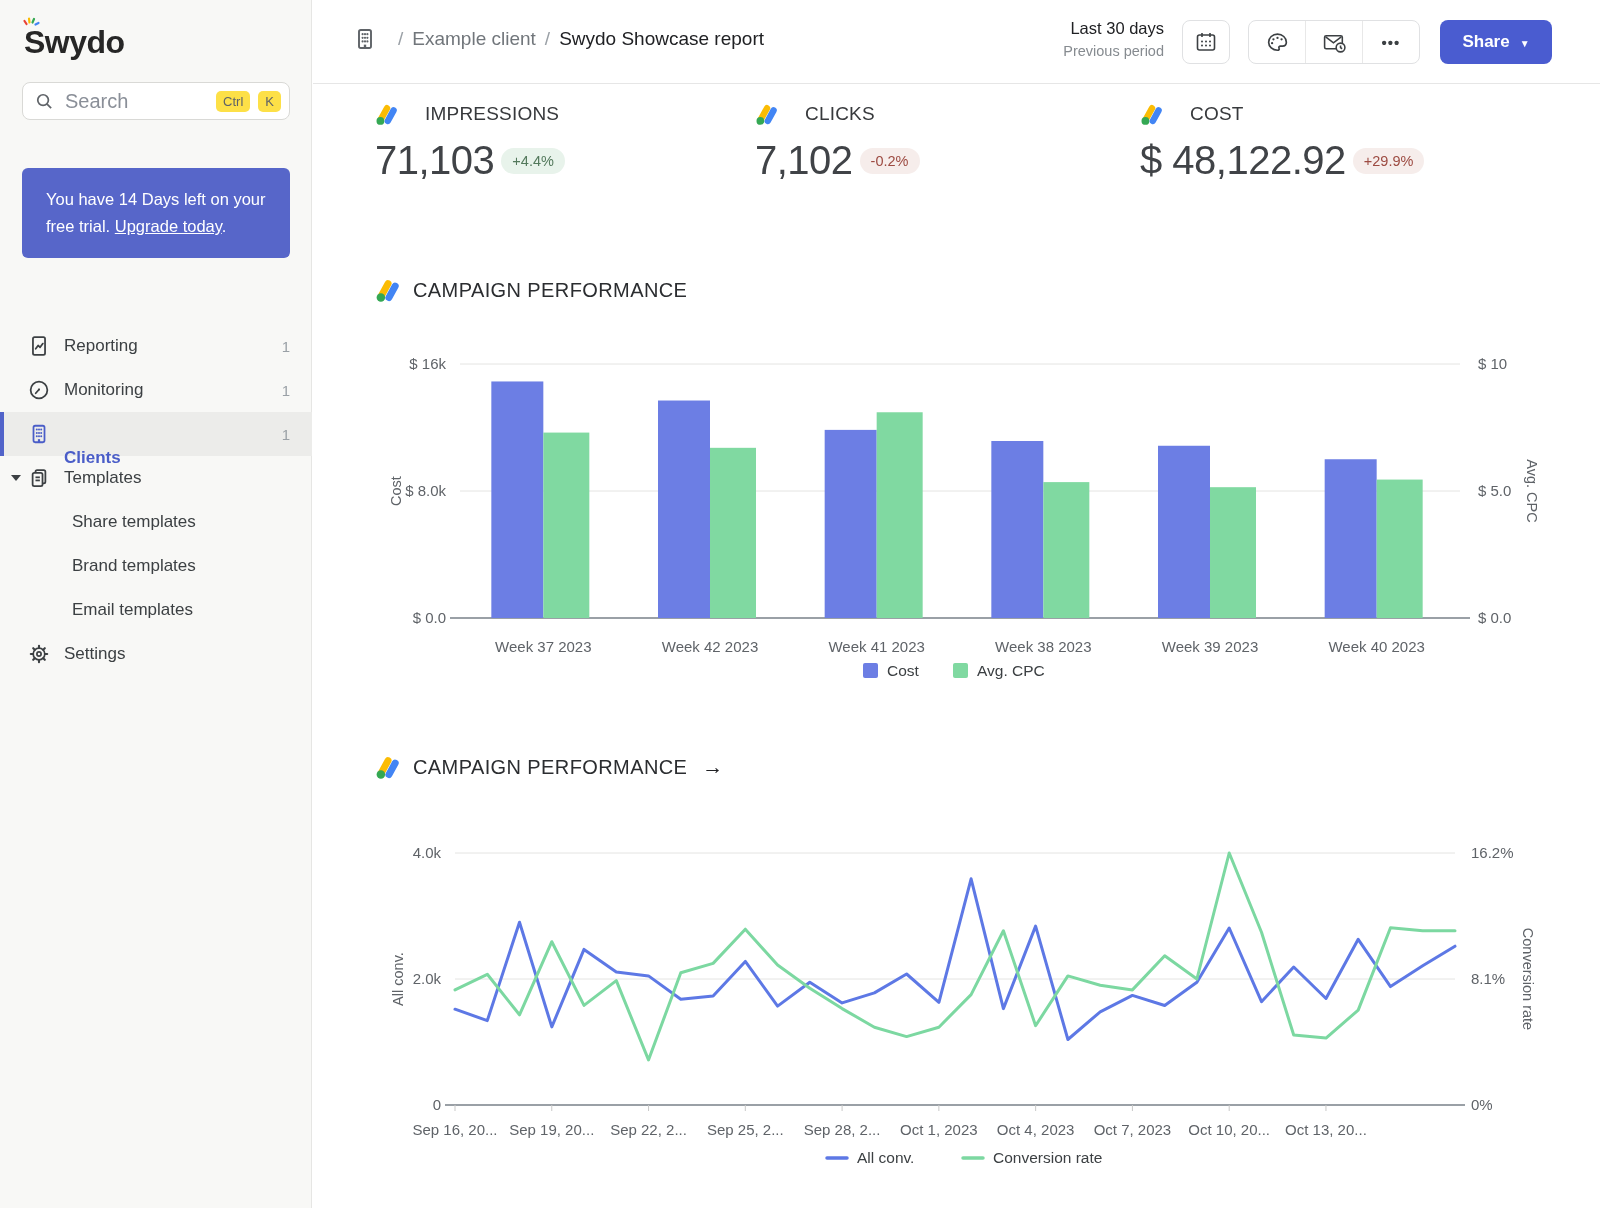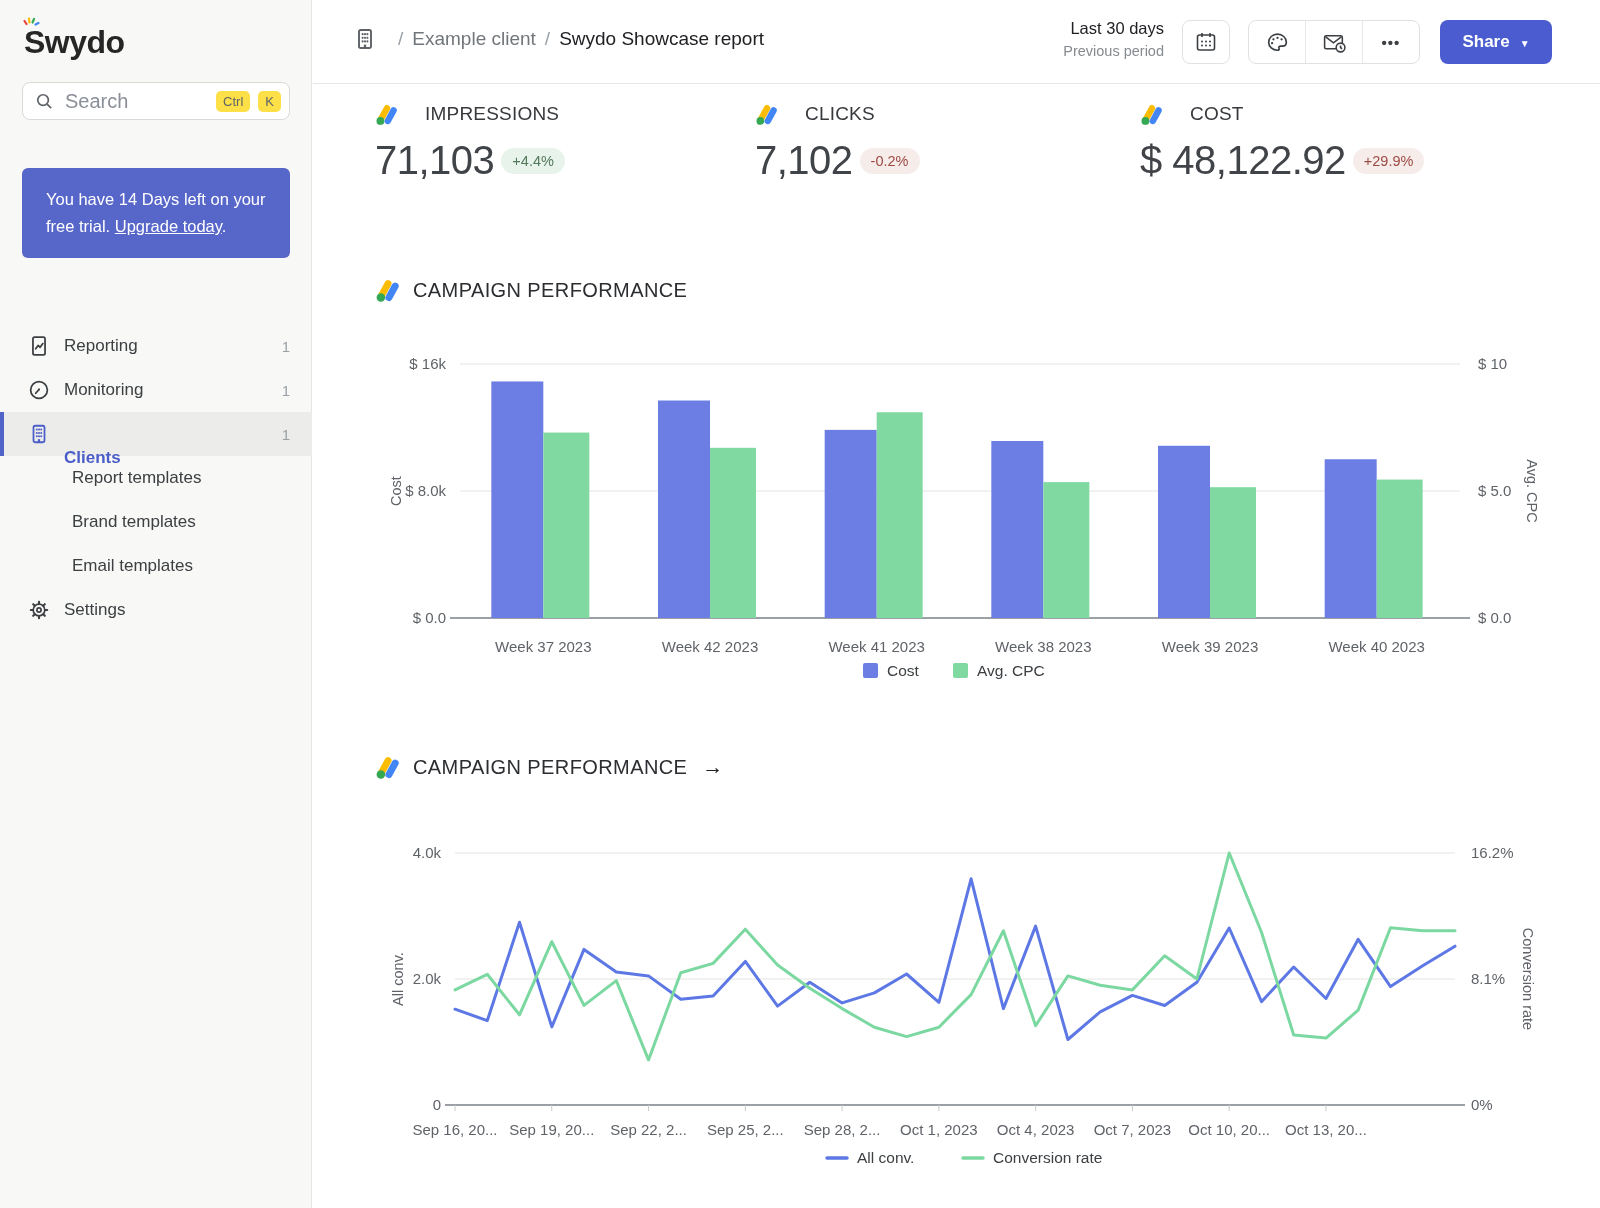--- a/index.html
+++ b/index.html
@@ -147,22 +147,33 @@
       <span class="cnt">1</span>
     </div>
     <div class="nav-item active">
       <div class="active-bar"></div>
       <svg class="ico" viewBox="0 0 20 20">
           <use href="#building"></use>
         </svg>
       <span class="lbl">Clients</span>
       <span class="cnt">1</span>
     </div>
+    <div class="nav-item">
+      <div class="tri"></div>
+      <svg class="ico" viewBox="0 0 20 20" fill="none" stroke="currentColor" stroke-width="1.6">
+        <rect x="6.8" y="2.8" width="9" height="12" rx="1.5"></rect>
+        <rect x="4.2" y="5.4" width="9" height="12" rx="1.5" fill="#f8f8f6"></rect>
+        <line x1="6.8" y1="9.4" x2="10.8" y2="9.4"></line>
+          <line x1="6.8" y1="12.2" x2="10.8" y2="12.2"></line>
+      </svg>
+      <span class="lbl">Templates</span>
+      <span class="cnt"></span>
+    </div>
     <div class="subnav-item">
-      <span>Report templates</span>
+      <span>Share templates</span>
     </div>
     <div class="subnav-item">
       <span>Brand templates</span>
     </div>
     <div class="subnav-item">
       <span>Email templates</span>
     </div>
     <div class="nav-item">
       <svg class="ico" viewBox="0 0 22 22" fill="none" stroke="currentColor" stroke-width="1.7">
         <circle cx="11" cy="11" r="5.8"></circle>

